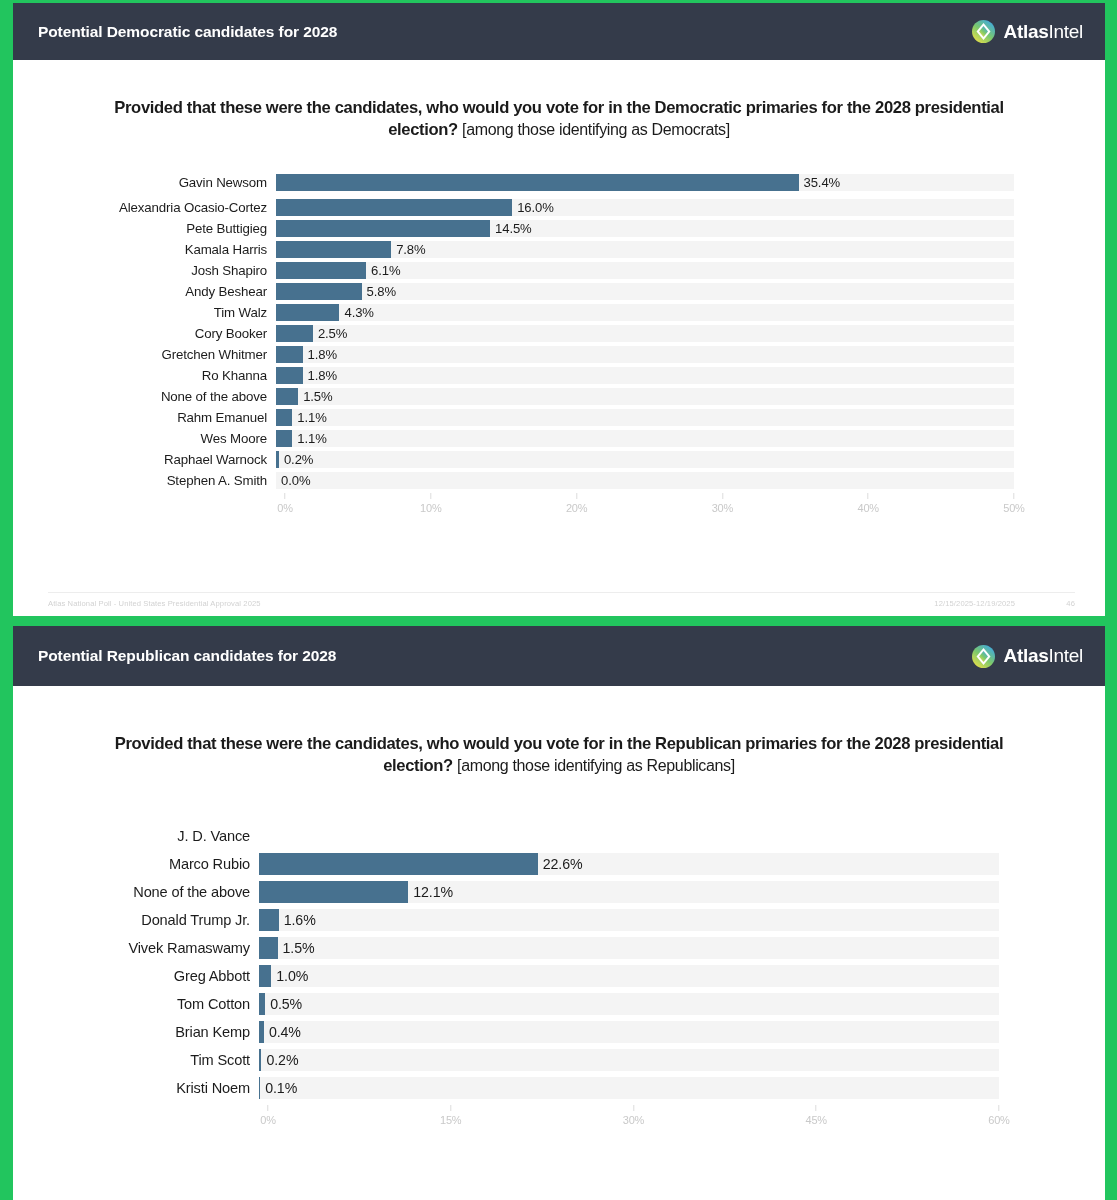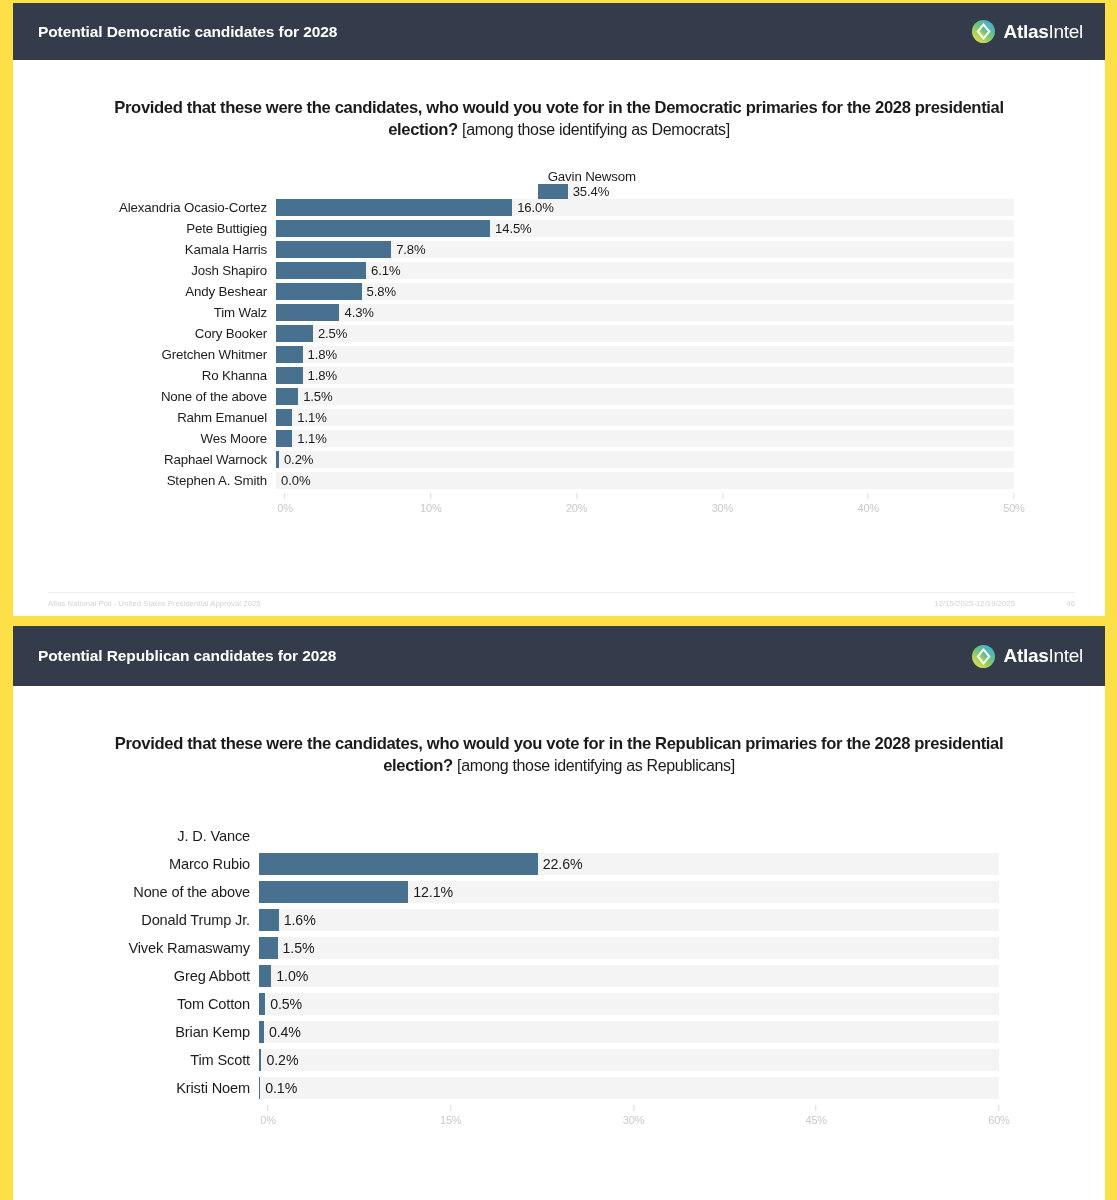--- a/index.html
+++ b/index.html
@@ -9,21 +9,21 @@
     height: 1200px;
     background: #808080;
     font-family: "Liberation Sans", sans-serif;
     overflow: hidden;
   }
 
   .page {
     position: relative;
     width: 1117px;
     height: 1200px;
-    background: #fde047;
+    background: #22c55e;
     padding-left: 48px;
   }
 
   
   .slide {
     position: absolute;
     left: 13px;
     width: 1092px;
     background: #ffffff;
     overflow: hidden;
@@ -190,21 +190,21 @@
     </div>
 
     <div class="slide-body">
       <div class="chart-title" style="padding-top:37px;">
         <span>Provided that these were the candidates, who would you vote for in the Democratic primaries for the 2028 presidential election?</span>
         <span class="sub">[among those identifying as Democrats]</span>
       </div>
 
       <div class="chart" id="chart-dem" style="width:910px;margin-top:28px;">
         <div class="rows" id="rows-dem">
-            <div class="row" style="height: 26px; margin-bottom: 4px; flex-direction: column;">
+            <div class="row" style="height: 26px; margin-bottom: 4px;">
               <div class="row-label" style="width: 172px; font-size: 13.3px;">Gavin Newsom</div>
               <div class="track" style="height: 17px;">
                 <div class="bar" style="width: 70.8%; background: rgb(71, 113, 143);"></div>
                 <span class="bar-value" style="font-size: 13.1px;">35.4%</span>
               </div>
             </div>
             <div class="row" style="height: 17px; margin-bottom: 4px;">
               <div class="row-label" style="width: 172px; font-size: 13.3px;">Alexandria Ocasio-Cortez</div>
               <div class="track" style="height: 17px;">
                 <div class="bar" style="width: 32%; background: rgb(71, 113, 143);"></div>

